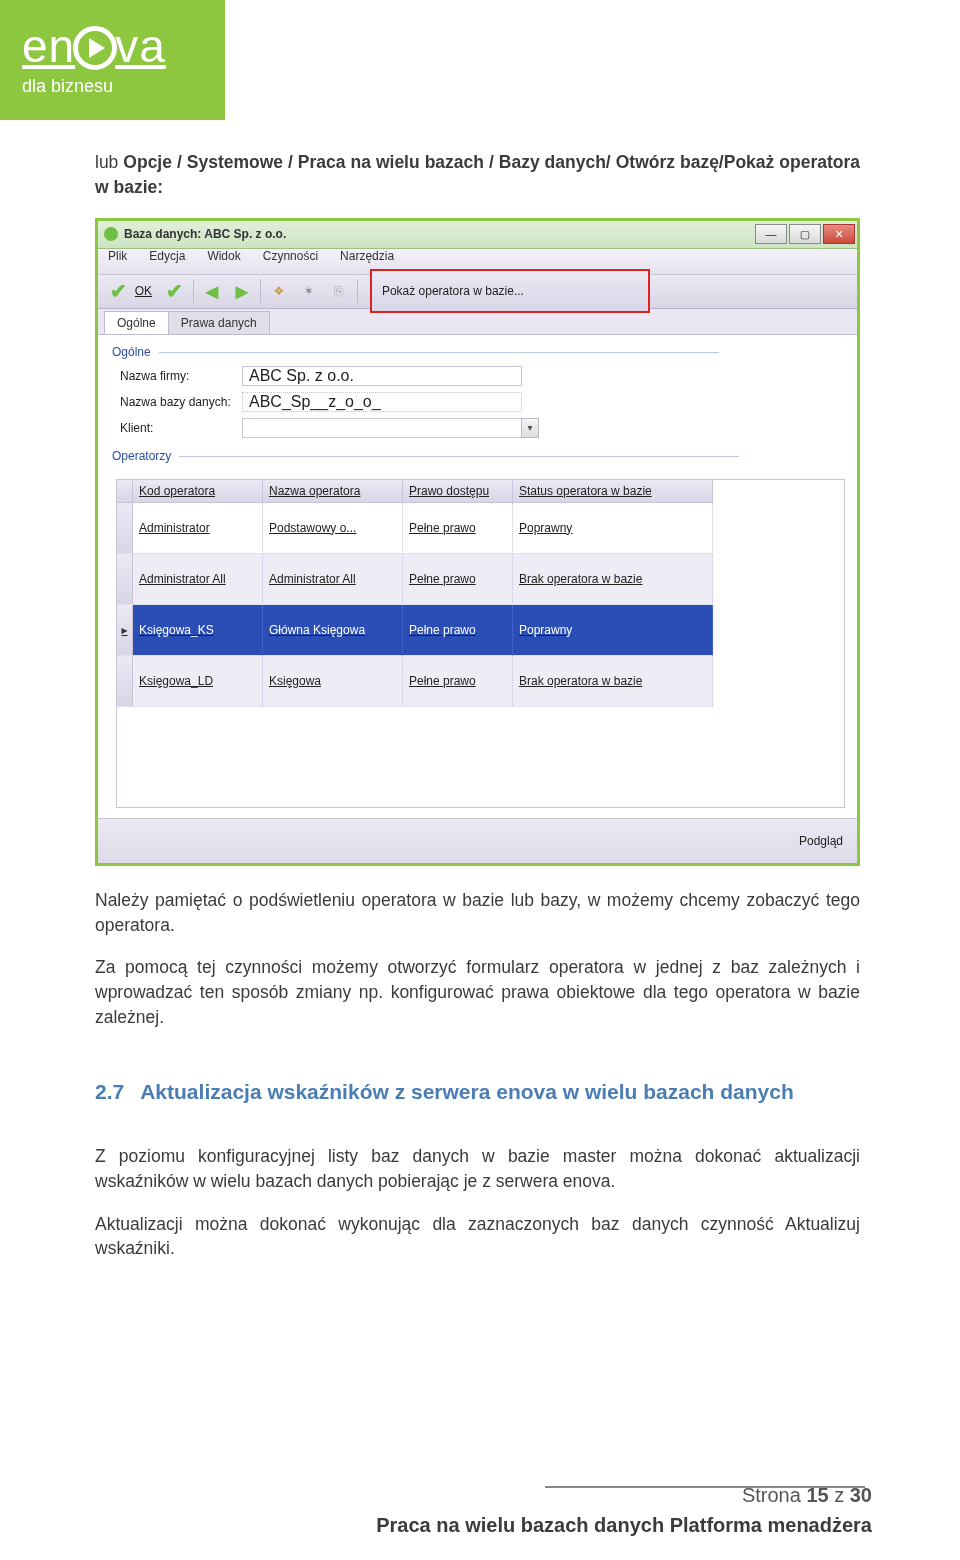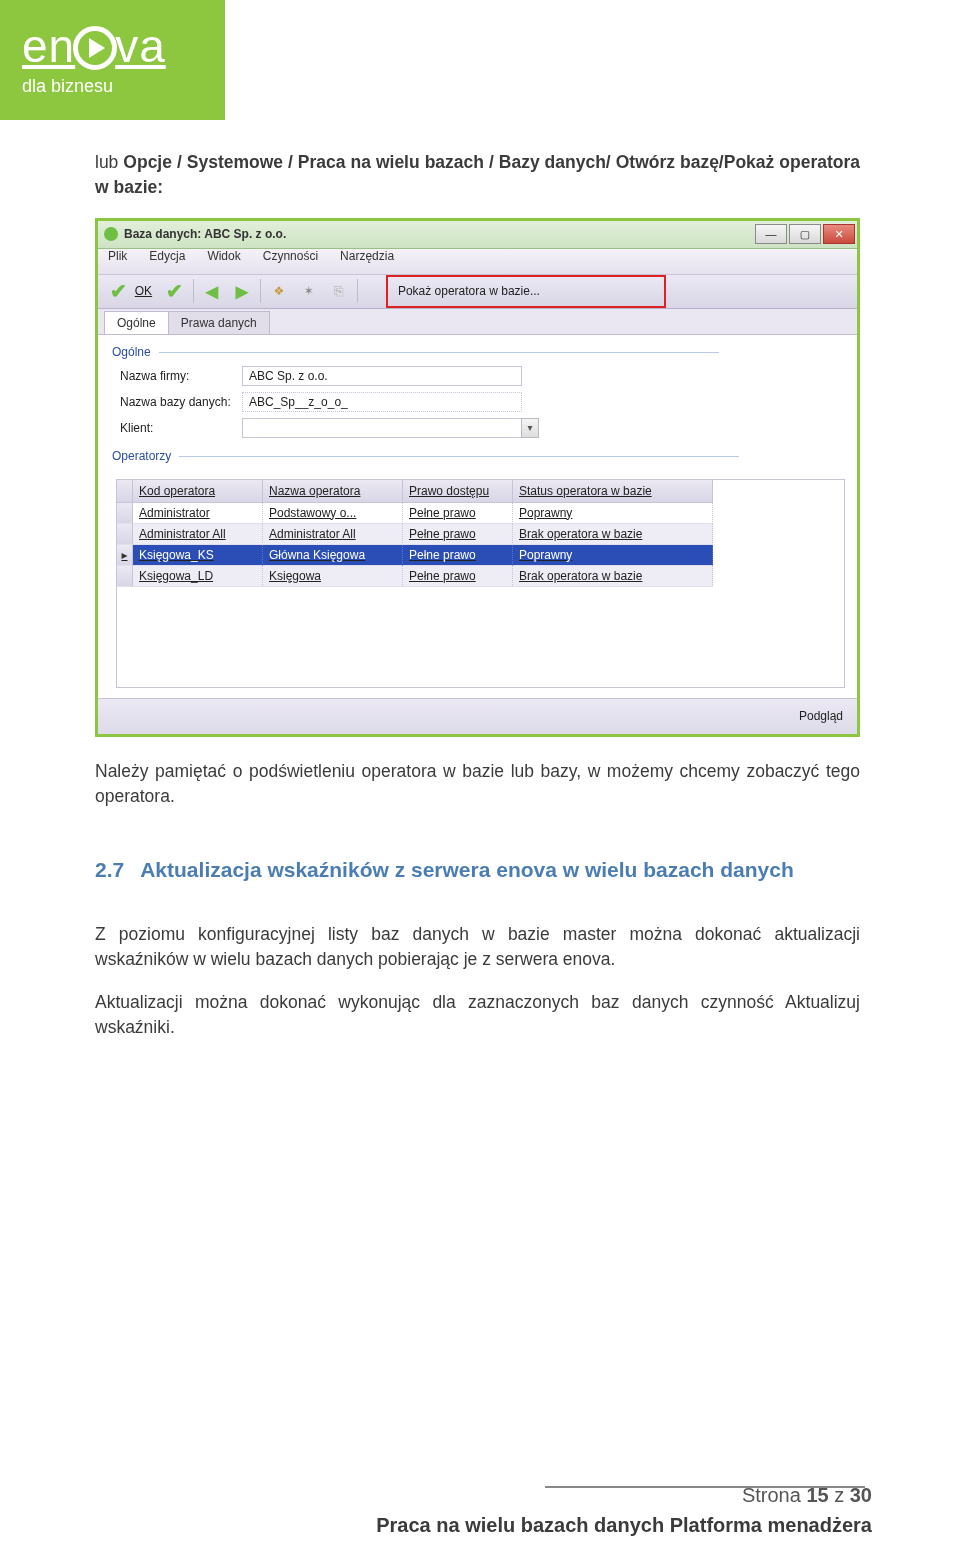--- a/index.html
+++ b/index.html
@@ -109,25 +109,25 @@
     height: 24px; min-width: 24px;
     display: inline-flex; align-items: center; justify-content: center;
     padding: 0 4px;
   }
   .check { color:#6fbf44; font-size: 20px; font-weight: 700; }
   .arrow { color:#6fbf44; font-size: 16px; font-weight: 700; }
   .sep { width:1px; height:24px; background:#bfbad2; }
   .oklabel { text-decoration: underline; font-size:12px; margin-left:-2px; margin-right:4px; }
   .redbox {
     border: 2px solid #d22;
-    height: 33px;
+    height: 44px;
     display: flex; align-items: center;
     padding: 0 10px;
     flex: 0 0 280px;
-    margin-left: 22px;
+    margin-left: 6px;
     background: linear-gradient(#ece9f4, #d8d5e6);
   }
 
   .tabrow {
     height: 26px;
     background: #eae7f2;
     display: flex; align-items: flex-end;
     padding: 0 6px;
     border-bottom: 1px solid #bfbad2;
   }
@@ -151,21 +151,21 @@
   }
   .fldrow { display:flex; align-items:center; height:26px; }
   .fldlabel { width: 130px; padding-left: 8px; }
   .fldinput {
     flex: 0 0 280px;
     border: 1px solid #c8c3d6;
     background: #fff;
     height: 20px;
     padding: 0 6px;
     display:flex; align-items:center;
-    font-size:12px;
+    font-size:16px;
   }
   .fldinput.dotted { border-style: dotted; }
   .dropbtn { width:18px; height:20px; border:1px solid #bbb; background:linear-gradient(#f5f5f5,#ddd); display:flex; align-items:center; justify-content:center; margin-left:-1px; font-size:10px; color:#555; }
 
   .ops-table {
     margin: 6px 12px 10px 18px;
     border: 1px solid #c8c3d6;
     text-decoration: underline;
   }
   .ops-head, .ops-row {
@@ -175,32 +175,32 @@
   .ops-head .cell {
     background: linear-gradient(#ece9f4, #d8d5e6);
     border-right: 1px solid #c8c3d6;
     border-bottom: 1px solid #c8c3d6;
     padding: 4px 6px;
     font-size: 12px;
   }
   .ops-row .cell {
     border-right: 1px dotted #c8c3d6;
     border-bottom: 1px solid #e2dfed;
-    padding: 3px 6px;
+    padding: 18px 6px;
     font-size: 12px;
     background: #fff;
     white-space: nowrap; overflow:hidden;
   }
   .ops-row.alt .cell { background: #eeecf4; }
   .ops-row.selected .cell { background: #2a4eb6; color:#fff; border-right-color:#5a78c8; }
   .rowmark { display:flex; align-items:center; justify-content:center; background:linear-gradient(#ece9f4,#d8d5e6) !important; color:#333 !important; border-right:1px solid #c8c3d6 !important; }
   .ops-blank { height: 100px; background:#fff; }
 
   .footerbar {
-    height: 36px;
+    height: 45px;
     background: linear-gradient(#ebe9f4, #dedae9);
     border-top: 1px solid #c8c3d6;
     display:flex; justify-content:flex-end; align-items:center;
     padding: 0 14px;
   }
 
   
   .sep-line { position:absolute; left:0; right:0; bottom:72px; height:2px; background:#888; width: 320px; margin-left: auto; margin-right: 95px; }
   .page-footer {
     position: absolute; right: 88px; bottom: 20px;
@@ -328,20 +328,21 @@
         </div>
       <div class="ops-blank"></div>
     </div>
 
     <div class="footerbar">
       <span>Podgląd</span>
     </div>
   </div>
 
   <p class="para">Należy pamiętać o podświetleniu operatora w bazie lub bazy, w możemy chcemy zobaczyć tego operatora.</p>
+  <p class="para">Za pomocą tej czynności możemy otworzyć  formularz operatora w jednej z baz zależnych i wprowadzać ten sposób zmiany np. konfigurować prawa obiektowe dla tego operatora w bazie zależnej.</p>
 
   <div class="heading-num">
     <span class="num">2.7</span><span>Aktualizacja wskaźników z serwera enova w wielu bazach danych</span>
   </div>
 
   <p class="para">Z poziomu konfiguracyjnej listy baz danych w bazie master można dokonać aktualizacji wskaźników w wielu bazach danych pobierając je z serwera enova.</p>
   <p class="para">Aktualizacji można dokonać wykonując dla zaznaczonych baz danych czynność Aktualizuj wskaźniki.</p>
 
 </div>
 

